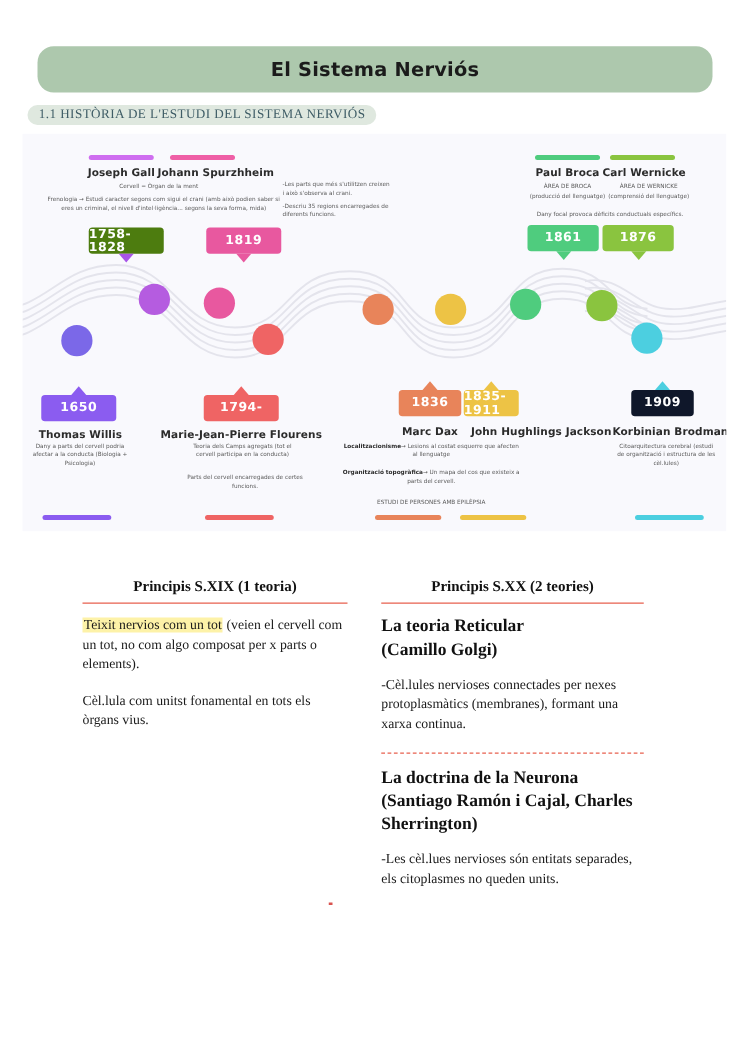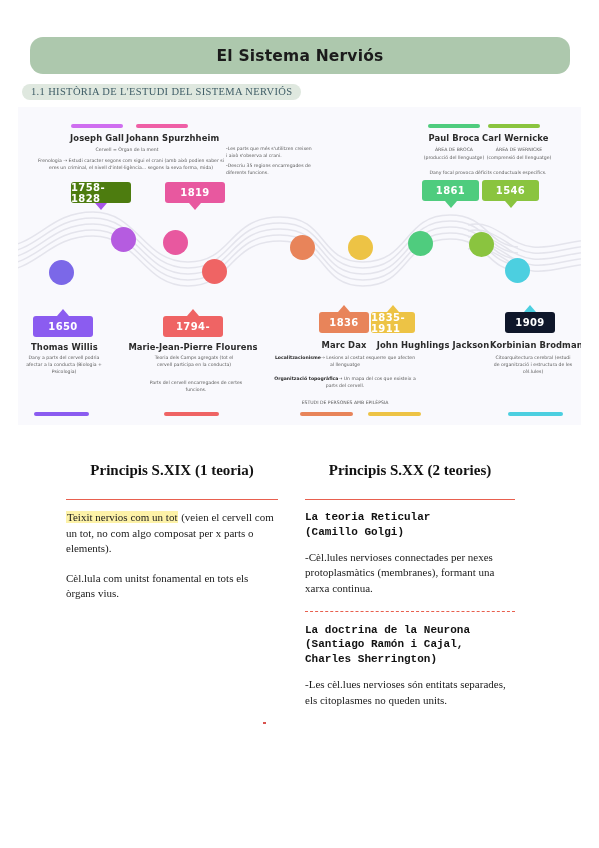--- a/index.html
+++ b/index.html
@@ -139,50 +139,49 @@
     width: 599px;
   }
   .col {
     position: absolute;
     font-family: "Liberation Serif", serif;
   }
   .col-left  { left: 66px;  width: 212px; }
   .col-right { left: 305px; width: 210px; }
 
   .col-title {
-    font-size: 15px;
+    font-size: 12px;
     font-weight: bold;
     text-align: center;
     color: #111;
-    margin-bottom: 20px;
+    margin-bottom: 5px;
   }
   .rule-solid {
     height: 0;
     border-top: 1.4px solid #e8604f;
     margin-bottom: 10px;
   }
   .rule-dashed {
     height: 0;
     border-top: 1.6px dashed #e8604f;
     margin: 12px 0 11px 0;
   }
   .para {
     font-size: 11px;
     line-height: 1.42;
     color: #1a1a1a;
     margin: 0 0 14px 0;
   }
   .para:last-child { margin-bottom: 0; }
   .subhead {
-    font-size: 11px;
+    font-size: 14px;
     font-weight: bold;
     line-height: 1.35;
     color: #111;
     margin: 0 0 10px 0;
-    font-family: Liberation Mono, monospace;
   }
   .hl {
     background: #fdf2a8;
     padding: 0 1px;
   }
   .tiny-dot {
     position: absolute;
     left: 263px;
     top: 722px;
     width: 3px;
@@ -254,21 +253,21 @@
   </div>
   <div class="datepill down" style="left:113px; top:75px; width:60px; background:#e8589f;margin-left:34px;">
     <span>1819</span>
     <span class="nub" style="border-top:7px solid #e8589f;"></span>
   </div>
   <div class="datepill down" style="left:404px; top:73px; width:57px; background:#4fcc7e;">
     <span>1861</span>
     <span class="nub" style="border-top:7px solid #4fcc7e;"></span>
   </div>
   <div class="datepill down" style="left:464px; top:73px; width:57px; background:#8ac43f;">
-    <span>1546</span>
+    <span>1876</span>
     <span class="nub" style="border-top:7px solid #8ac43f;"></span>
   </div>
 
   <div class="datepill up" style="left:15px; top:209px; width:60px; background:#8b5cf0;">
     <span>1650</span>
     <span class="nub" style="border-bottom:7px solid #8b5cf0;"></span>
   </div>
   <div class="datepill up" style="left:145px; top:209px; width:60px; background:#ef6464;">
     <span>1794-</span>
     <span class="nub" style="border-bottom:7px solid #ef6464;"></span>

